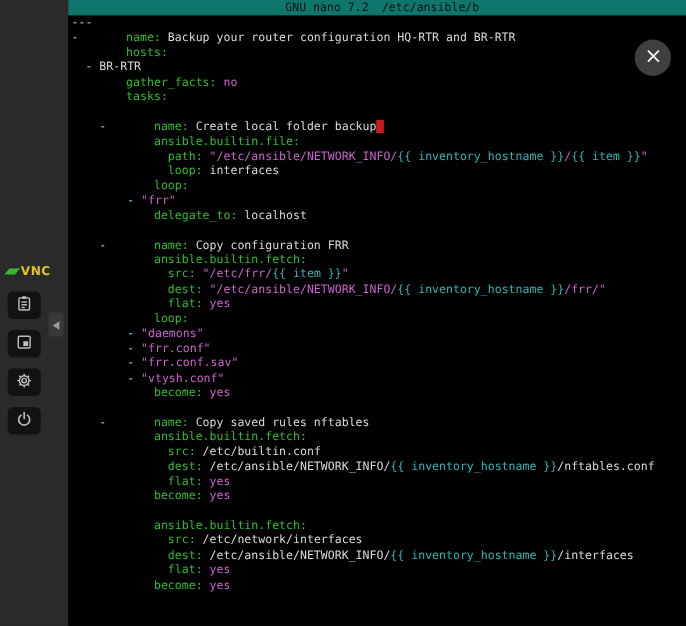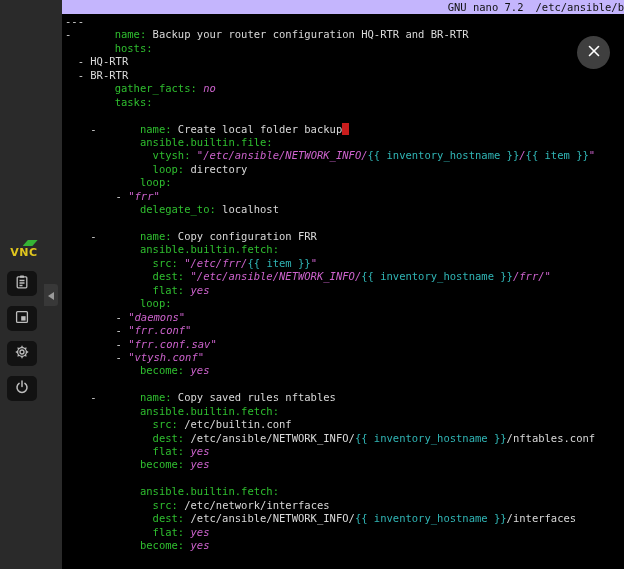--- a/index.html
+++ b/index.html
@@ -9,48 +9,48 @@
     font-family:"DejaVu Sans Mono",monospace;
   }
   .stage{position:relative;width:624px;height:569px;}
 
   
   .strip{position:absolute;left:0;top:0;width:62px;height:569px;background:#2a2a2a;}
   .control-bar{
     position:absolute;left:0;top:240px;width:44px;
     display:flex;flex-direction:column;align-items:center;gap:10px;
   }
-  .logo{display:flex;flex-direction:column;align-items:flex-end;margin-left:4px;margin-bottom:2px;}
+  .logo{display:flex;align-items:center;margin-left:4px;margin-bottom:2px;}
   .logo-hat{width:15px;height:6px;background:#35b435;clip-path:polygon(0 100%,35% 0,100% 0,65% 100%);margin-left:2px;}
   .logo-text{
     color:#e0c61e;font-weight:bold;font-size:11px;letter-spacing:.5px;
     font-family:"DejaVu Sans",sans-serif;line-height:13px;
   }
   .cbtn{
     width:30px;height:25px;background:#121212;border:none;border-radius:5px;
     display:flex;align-items:center;justify-content:center;padding:0;cursor:pointer;
   }
   .handle{
     position:absolute;left:44px;top:284px;width:14px;height:22px;background:#383838;
     border-radius:0 3px 3px 0;display:flex;align-items:center;justify-content:center;cursor:pointer;
   }
 
   
   .terminal{position:absolute;left:62px;top:0;width:562px;height:569px;background:#000;}
   .nano-titlebar{
-    height:14px;background:#c4b5fd;color:#101010;
+    height:14px;background:#0f766e;color:#101010;
     font-size:10.5px;line-height:14px;white-space:pre;
-    display:flex;justify-content:flex-end;padding-left:9px;overflow:hidden;
+    display:flex;justify-content:center;padding-left:9px;overflow:hidden;
   }
   .nano-titlebar .fname{white-space:pre;margin-left:12px;}
   .code{padding:1px 0 0 3px;font-size:10.5px;line-height:13.45px;color:#d9d9d9;}
   .line{white-space:pre;height:13.45px;}
   .c-p{color:#d9d9d9;}
   .c-k{color:#2fbf2f;padding-left:37px;}
-  .c-s{color:#cd63cd;font-style:italic;}
+  .c-s{color:#cd63cd;}
   .c-j{color:#30b5b5;}
   .c-c{background:#c91d1d;color:#c91d1d;}
 
   
   .close-btn{
     position:absolute;left:577px;top:36px;width:33px;height:33px;border-radius:50%;
     background:#3f3f3f;border:none;display:flex;align-items:center;justify-content:center;
     cursor:pointer;padding:0;
   }
 </style>
@@ -124,29 +124,28 @@
 
   <div class="terminal">
     <div class="nano-titlebar">
       <span>GNU nano 7.2</span>
       <span class="fname">/etc/ansible/b</span>
     </div>
     <div class="code" id="code">
         <div class="line"><span class="c-p">---</span></div>
         <div class="line"><span class="c-p">- </span><span class="c-k">name:</span><span class="c-p"> Backup your router configuration HQ-RTR and BR-RTR</span></div>
         <div class="line"><span class="c-p">  </span><span class="c-k">hosts:</span></div>
-        <div class="line"><span class="c-p">  - HQ-RTR</span></div>
         <div class="line"><span class="c-p">  - BR-RTR</span></div>
         <div class="line"><span class="c-p">  </span><span class="c-k">gather_facts:</span><span class="c-p"> </span><span class="c-s">no</span></div>
         <div class="line"><span class="c-p">  </span><span class="c-k">tasks:</span></div>
         <div class="line"></div>
         <div class="line"><span class="c-p">    - </span><span class="c-k">name:</span><span class="c-p"> Create local folder backup</span><span class="c-c"> </span></div>
         <div class="line"><span class="c-p">      </span><span class="c-k">ansible.builtin.file:</span></div>
-        <div class="line"><span class="c-p">        </span><span class="c-k">vtysh:</span><span class="c-p"> </span><span class="c-s">"/etc/ansible/NETWORK_INFO/</span><span class="c-j">{{ inventory_hostname }}</span><span class="c-s">/</span><span class="c-j">{{ item }}</span><span class="c-s">"</span></div>
-        <div class="line"><span class="c-p">        </span><span class="c-k">loop:</span><span class="c-p"> directory</span></div>
+        <div class="line"><span class="c-p">        </span><span class="c-k">path:</span><span class="c-p"> </span><span class="c-s">"/etc/ansible/NETWORK_INFO/</span><span class="c-j">{{ inventory_hostname }}</span><span class="c-s">/</span><span class="c-j">{{ item }}</span><span class="c-s">"</span></div>
+        <div class="line"><span class="c-p">        </span><span class="c-k">loop:</span><span class="c-p"> interfaces</span></div>
         <div class="line"><span class="c-p">      </span><span class="c-k">loop:</span></div>
         <div class="line"><span class="c-p">        - </span><span class="c-s">"frr"</span></div>
         <div class="line"><span class="c-p">      </span><span class="c-k">delegate_to:</span><span class="c-p"> localhost</span></div>
         <div class="line"></div>
         <div class="line"><span class="c-p">    - </span><span class="c-k">name:</span><span class="c-p"> Copy configuration FRR</span></div>
         <div class="line"><span class="c-p">      </span><span class="c-k">ansible.builtin.fetch:</span></div>
         <div class="line"><span class="c-p">        </span><span class="c-k">src:</span><span class="c-p"> </span><span class="c-s">"/etc/frr/</span><span class="c-j">{{ item }}</span><span class="c-s">"</span></div>
         <div class="line"><span class="c-p">        </span><span class="c-k">dest:</span><span class="c-p"> </span><span class="c-s">"/etc/ansible/NETWORK_INFO/</span><span class="c-j">{{ inventory_hostname }}</span><span class="c-s">/frr/"</span></div>
         <div class="line"><span class="c-p">        </span><span class="c-k">flat:</span><span class="c-p"> </span><span class="c-s">yes</span></div>
         <div class="line"><span class="c-p">      </span><span class="c-k">loop:</span></div>

